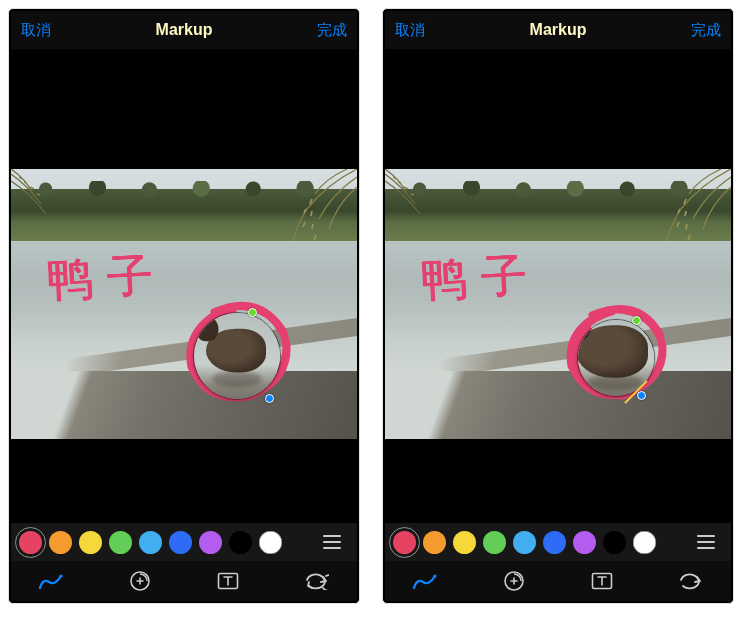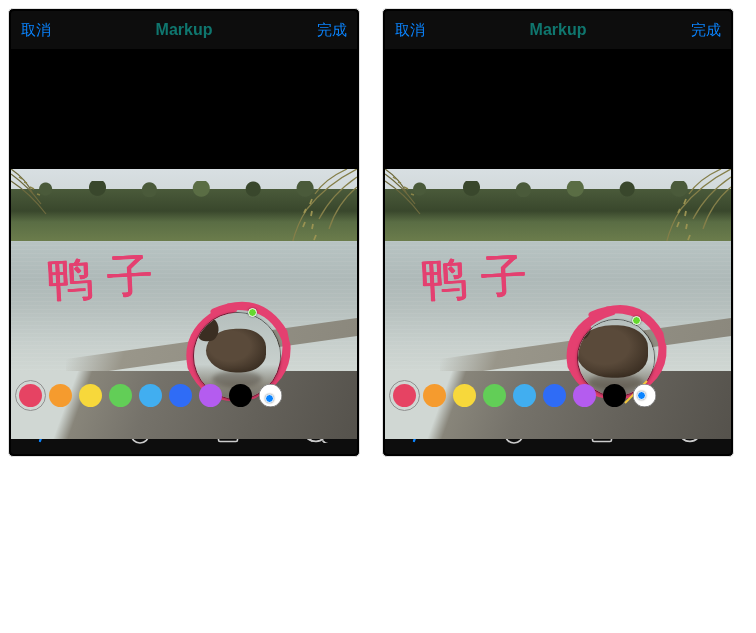--- a/index.html
+++ b/index.html
@@ -5,21 +5,21 @@
   * { box-sizing: border-box; margin: 0; padding: 0; }
   body {
     background: #fff;
     display: flex;
     gap: 22px;
     padding: 8px;
     font-family: -apple-system, "Helvetica Neue", Arial, sans-serif;
   }
   .phone {
     width: 352px;
-    height: 449px;
+    height: 596px;
     border: 1px solid #e2e2e2;
     border-radius: 5px;
     background: #000;
     display: flex;
     flex-direction: column;
     overflow: hidden;
     padding: 2px;
   }
   .inner {
     flex: 1;
@@ -32,21 +32,21 @@
   .nav {
     height: 38px;
     background: #0d0d0d;
     display: flex;
     align-items: center;
     justify-content: space-between;
     padding: 0 10px;
     font-size: 15px;
   }
   .nav-btn { color: #0a84ff; cursor: pointer; font-size:15px;}
-  .nav-title { color: #0f766e; font-weight: 600; font-size:16px;}
+  .nav-title { color: #fef9c3; font-weight: 600; font-size:16px;}
   .canvas-zone {
     flex: 1;
     background: #000;
     position: relative;
     display: flex;
     flex-direction: column;
   }
   .photo-wrap {
     position: absolute;
     top: 120px;

